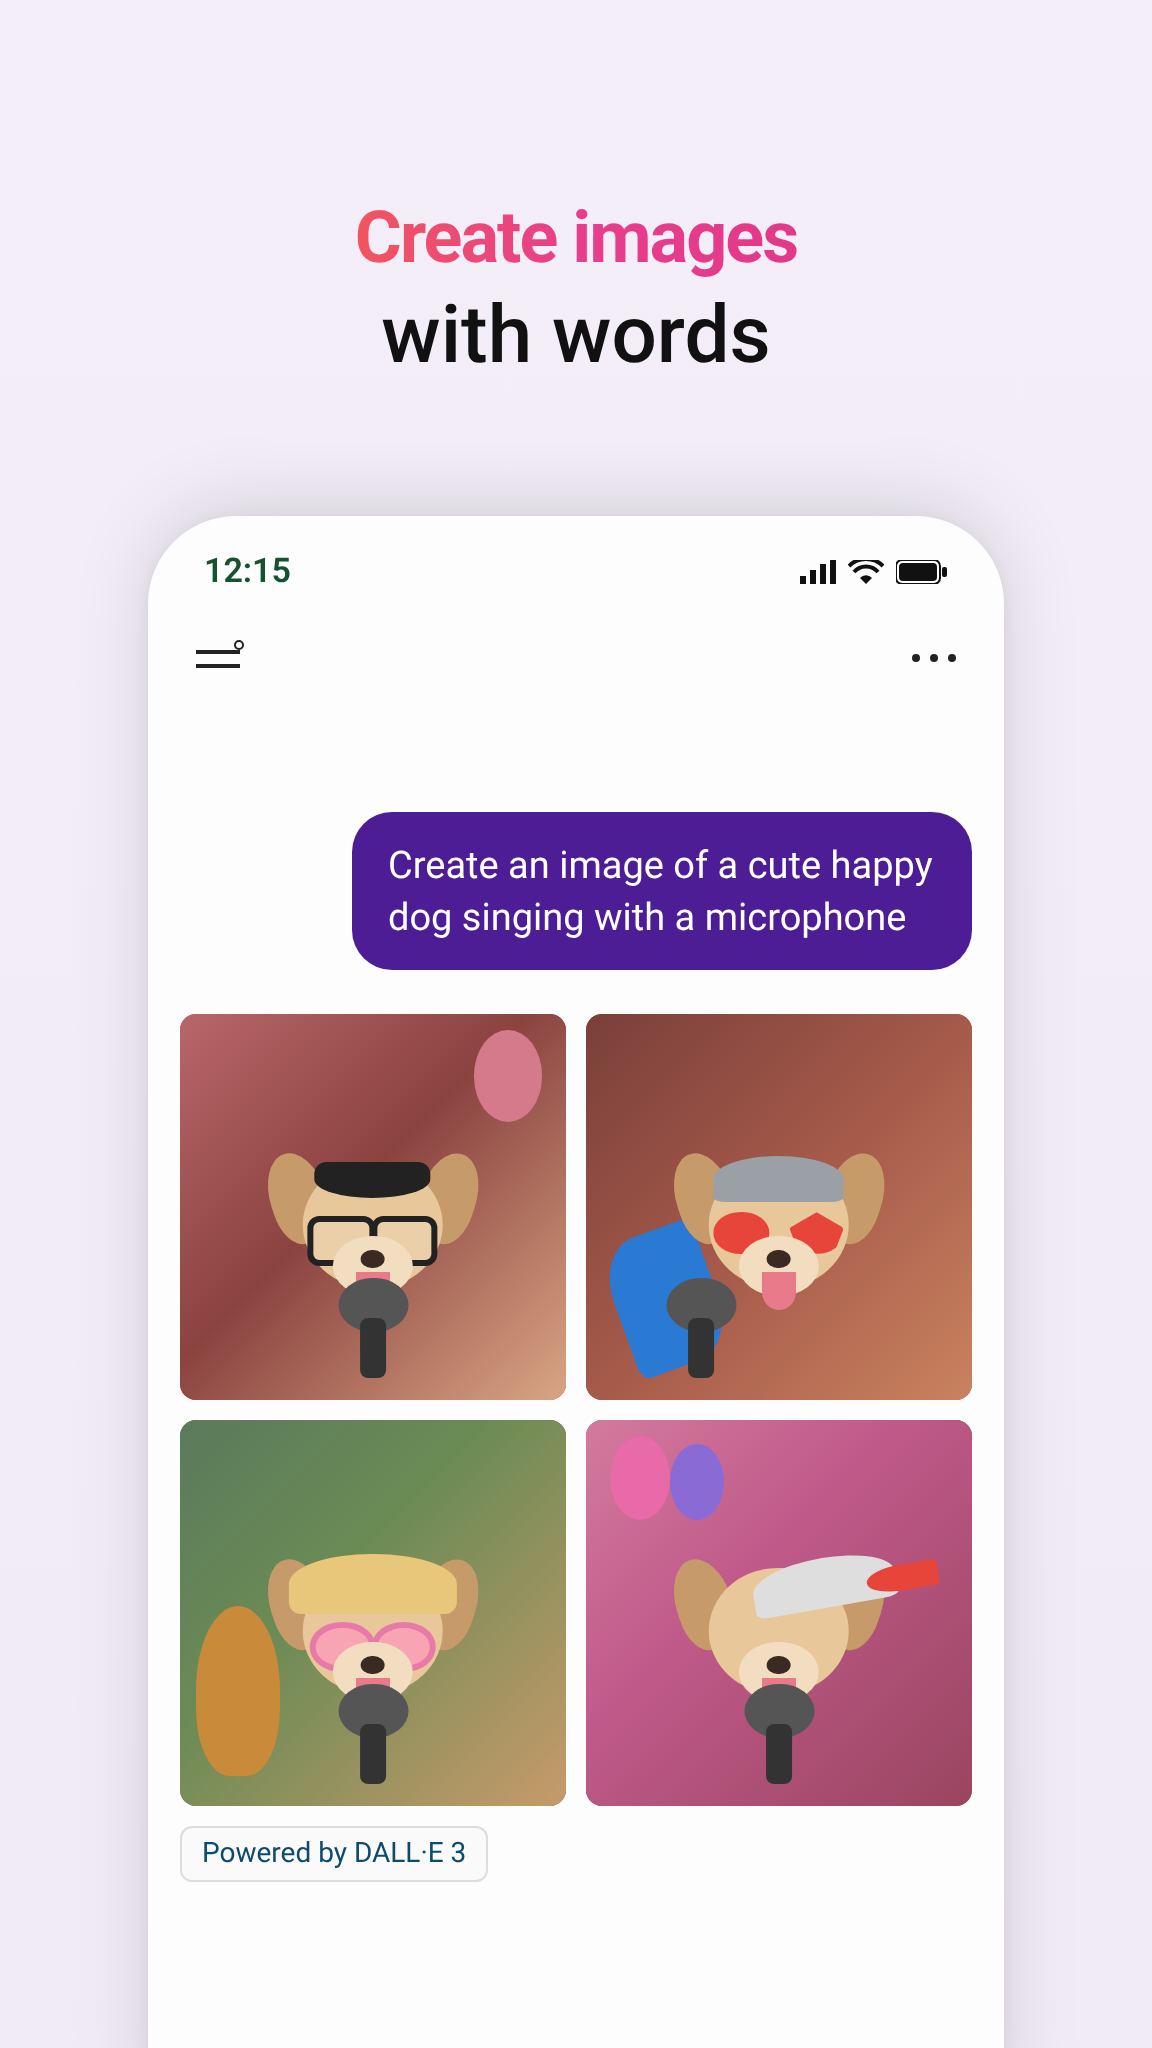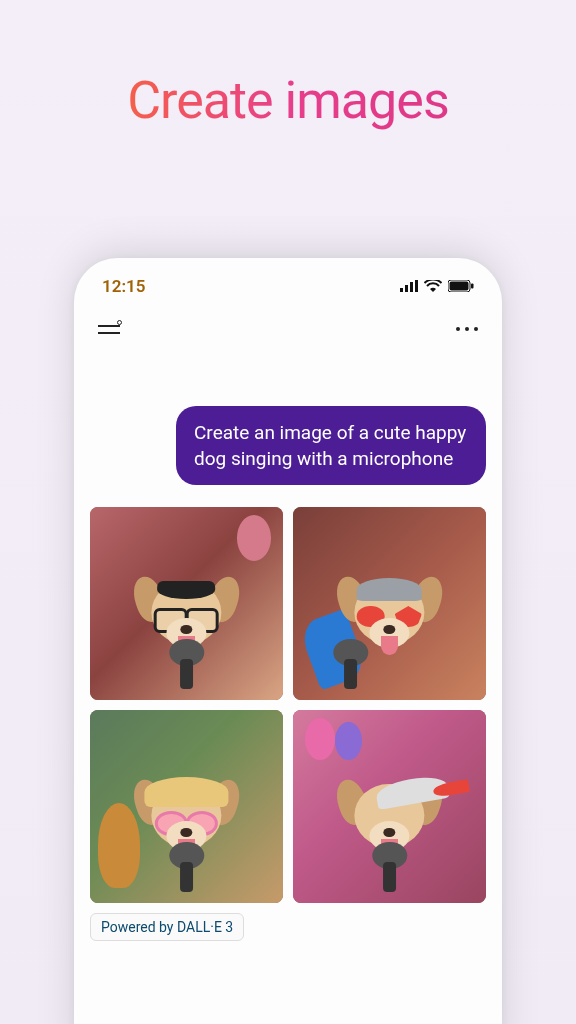--- a/index.html
+++ b/index.html
@@ -7,28 +7,29 @@
   body {
     font-family: -apple-system, BlinkMacSystemFont, "Segoe UI", Roboto, sans-serif;
     background: linear-gradient(180deg, #f3eef7 0%, #f0ebf5 100%);
     position: relative;
   }
   .hero {
     text-align: center;
     padding-top: 70px;
   }
   .hero-title {
-    font-size: 52px;
-    font-weight: 400;
+    font-size: 36px;
+    font-weight: 700;
     background: linear-gradient(90deg, #ff7a18 0%, #e83e8c 50%, #d63384 100%);
     -webkit-background-clip: text;
     background-clip: text;
     -webkit-text-fill-color: transparent;
     color: #e83e8c;
     letter-spacing: -1px;
+    margin-top: 28px;
   }
   .hero-sub {
     font-size: 40px;
     font-weight: 500;
     color: #111;
     margin-top: 4px;
   }
   .phone {
     position: absolute;
     top: 258px;
@@ -41,21 +42,21 @@
     height: 800px;
     overflow: hidden;
   }
   .status-bar {
     display: flex;
     justify-content: space-between;
     align-items: center;
     padding: 18px 28px 6px 28px;
     font-size: 17px;
     font-weight: 600;
-    color: #a16207;
+    color: #14532d;
   }
   .status-right { display: flex; align-items: center; gap: 6px; }
   .signal-icon, .wifi-icon, .battery-icon { display: inline-block; }
   .signal-icon svg, .wifi-icon svg, .battery-icon svg { display:block; }
   .nav-bar {
     display: flex;
     justify-content: space-between;
     align-items: center;
     padding: 20px 24px 10px 24px;
   }
@@ -155,20 +156,21 @@
     border-radius: 6px;
     padding: 5px 10px;
     background: #fafafa;
   }
 </style>
 </head>
 <body>
 
 <div class="hero">
   <div class="hero-title">Create images</div>
+  <div class="hero-sub">with words</div>
 </div>
 
 <div class="phone">
   <div class="status-bar">
     <span>12:15</span>
     <span class="status-right">
       <span class="signal-icon">
         <svg width="18" height="12" viewBox="0 0 18 12">
             <rect x="0" y="8" width="3" height="4" fill="#111"></rect>
             <rect x="5" y="5" width="3" height="7" fill="#111"></rect>

